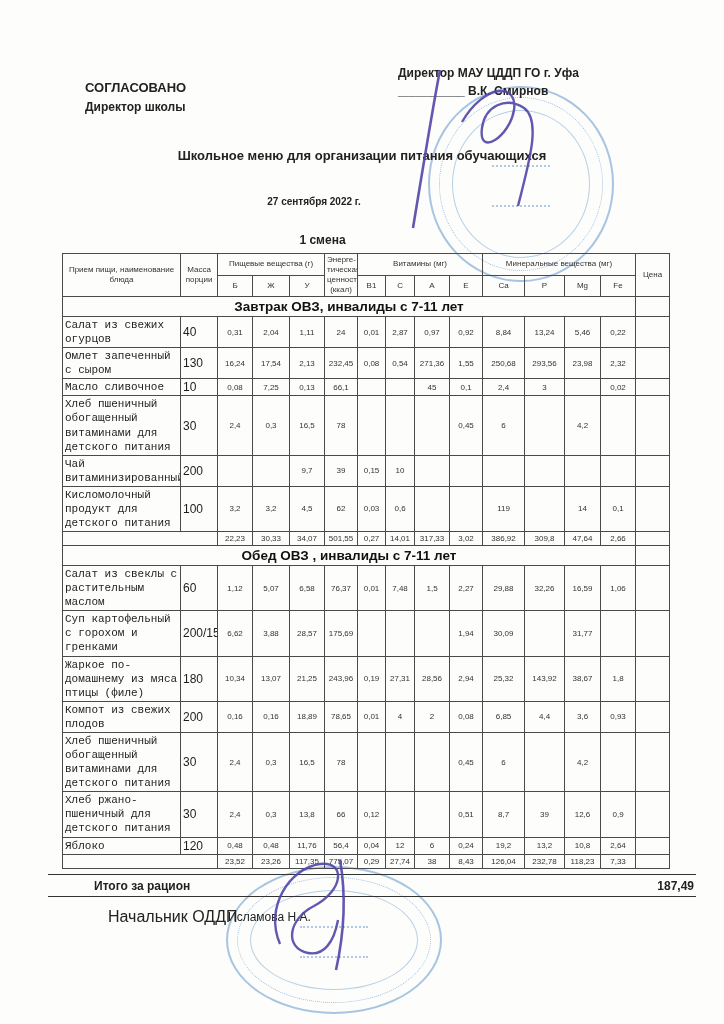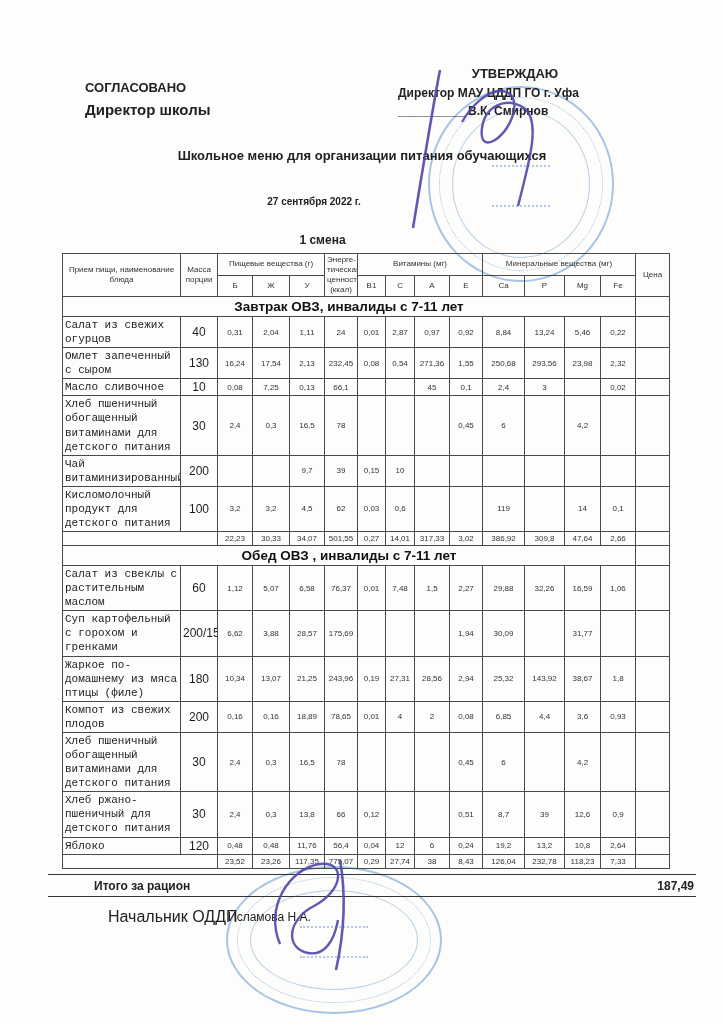--- a/index.html
+++ b/index.html
@@ -3,42 +3,42 @@
 <meta charset="utf-8">
 <style>
   html,body{margin:0;padding:0;}
   body{
     width:724px;height:1024px;position:relative;background:#fdfdfc;
     font-family:"Liberation Sans",sans-serif;color:#222;overflow:hidden;
   }
   .abs{position:absolute;}
   
   .approve-left{left:85px;top:78px;font-weight:bold;font-size:13px;line-height:1.55;z-index:3;}
-  .approve-left .sub{font-size:15px;}
+  .approve-left .sub{font-size:12px;}
   .approve-right{left:390px;top:64px;width:250px;text-align:center;font-weight:bold;font-size:13px;line-height:1.5;z-index:3;}
   .approve-right .sub{font-size:12px;text-align:left;padding-left:8px;}
   .doc-title{left:0;top:148px;width:724px;text-align:center;font-weight:bold;font-size:13px;z-index:3;}
   .doc-date{left:0;top:196px;width:628px;text-align:center;font-weight:bold;font-size:10px;z-index:3;}
   .doc-shift{left:0;top:233px;width:645px;text-align:center;font-weight:bold;font-size:12px;z-index:3;}
   
   .stamp{border-radius:50%;border:2px solid rgba(96,152,204,.55);z-index:1;}
   .stamp .ring{position:absolute;left:9px;top:9px;right:9px;bottom:9px;border:1px dotted rgba(96,152,204,.6);border-radius:50%;}
   .stamp .ring2{position:absolute;left:22px;top:22px;right:22px;bottom:22px;border:1.5px solid rgba(96,152,204,.45);border-radius:50%;}
   .stamp .core{position:absolute;left:34%;top:40%;width:32%;height:20%;border-top:2px dotted rgba(96,152,204,.5);border-bottom:2px dotted rgba(96,152,204,.5);}
   .stamp-top{left:428px;top:86px;width:182px;height:192px;}
   .stamp-bottom{left:226px;top:866px;width:212px;height:144px;}
   .sig{z-index:4;}
   
   .menu-table-wrap{left:62px;top:253px;z-index:2;}
   table.menu{border-collapse:collapse;table-layout:fixed;width:607px;background:transparent;}
   table.menu th,table.menu td{border:1px solid #4a4a4a;padding:1px 2px;vertical-align:middle;overflow:hidden;}
   table.menu th{font-weight:normal;font-size:8px;color:#333;text-align:center;line-height:1.25;}
   th.energy-h{font-size:7px;}
   td.dish{font-size:11px;line-height:1.28;text-align:left;color:#1d1d1d;font-family:Liberation Mono, monospace;}
-  td.mass{font-size:12px;text-align:center;color:#1d1d1d;}
+  td.mass{font-size:12px;color:#1d1d1d;}
   td.num{font-size:8px;text-align:center;color:#333;}
   tr.section-row td{font-weight:bold;font-size:13.5px;text-align:center;padding:2px 0;color:#111;margin-left:16px;}
   tr.subtotal-row td{font-size:8px;text-align:center;color:#333;padding:2px 1px;}
   
   .total-bar{left:48px;top:874px;width:648px;height:21px;border-top:1.5px solid #333;border-bottom:1.5px solid #333;z-index:2;
     display:flex;align-items:center;justify-content:space-between;font-weight:bold;font-size:12px;}
   .total-bar .lbl{padding-left:46px;text-align:center;}
   .total-bar .val{padding-right:2px;}
   
   .footer-left{left:108px;top:908px;font-size:16px;z-index:3;}
@@ -65,21 +65,20 @@
 <svg class="abs sig" style="left:252px;top:852px;" width="150" height="125" viewBox="0 0 150 125">
   <path d="M28,92 C12,55 38,16 68,12 C94,9 92,38 62,54 C36,67 32,96 56,101 C72,104 82,90 86,68" fill="none" stroke="#5246a8" stroke-width="2.4" opacity="0.9"></path>
   <path d="M88,8 C94,42 92,82 84,118" fill="none" stroke="#5246a8" stroke-width="2.6" opacity="0.9"></path>
 </svg>
 
 <div class="abs approve-left">
   <div>СОГЛАСОВАНО</div>
   <div class="sub">Директор школы</div>
 </div>
 <div class="abs approve-right">
-  <div>УТВЕРЖДАЮ</div>
   <div class="sub">Директор МАУ ЦДДП ГО г. Уфа</div>
   <div class="sub">__________ В.К. Смирнов</div>
 </div>
 
 <div class="abs doc-title">Школьное меню для организации питания обучающихся</div>
 <div class="abs doc-date">27 сентября 2022 г.</div>
 <div class="abs doc-shift">1 смена</div>
 
 <div class="abs menu-table-wrap">
   <table class="menu">

